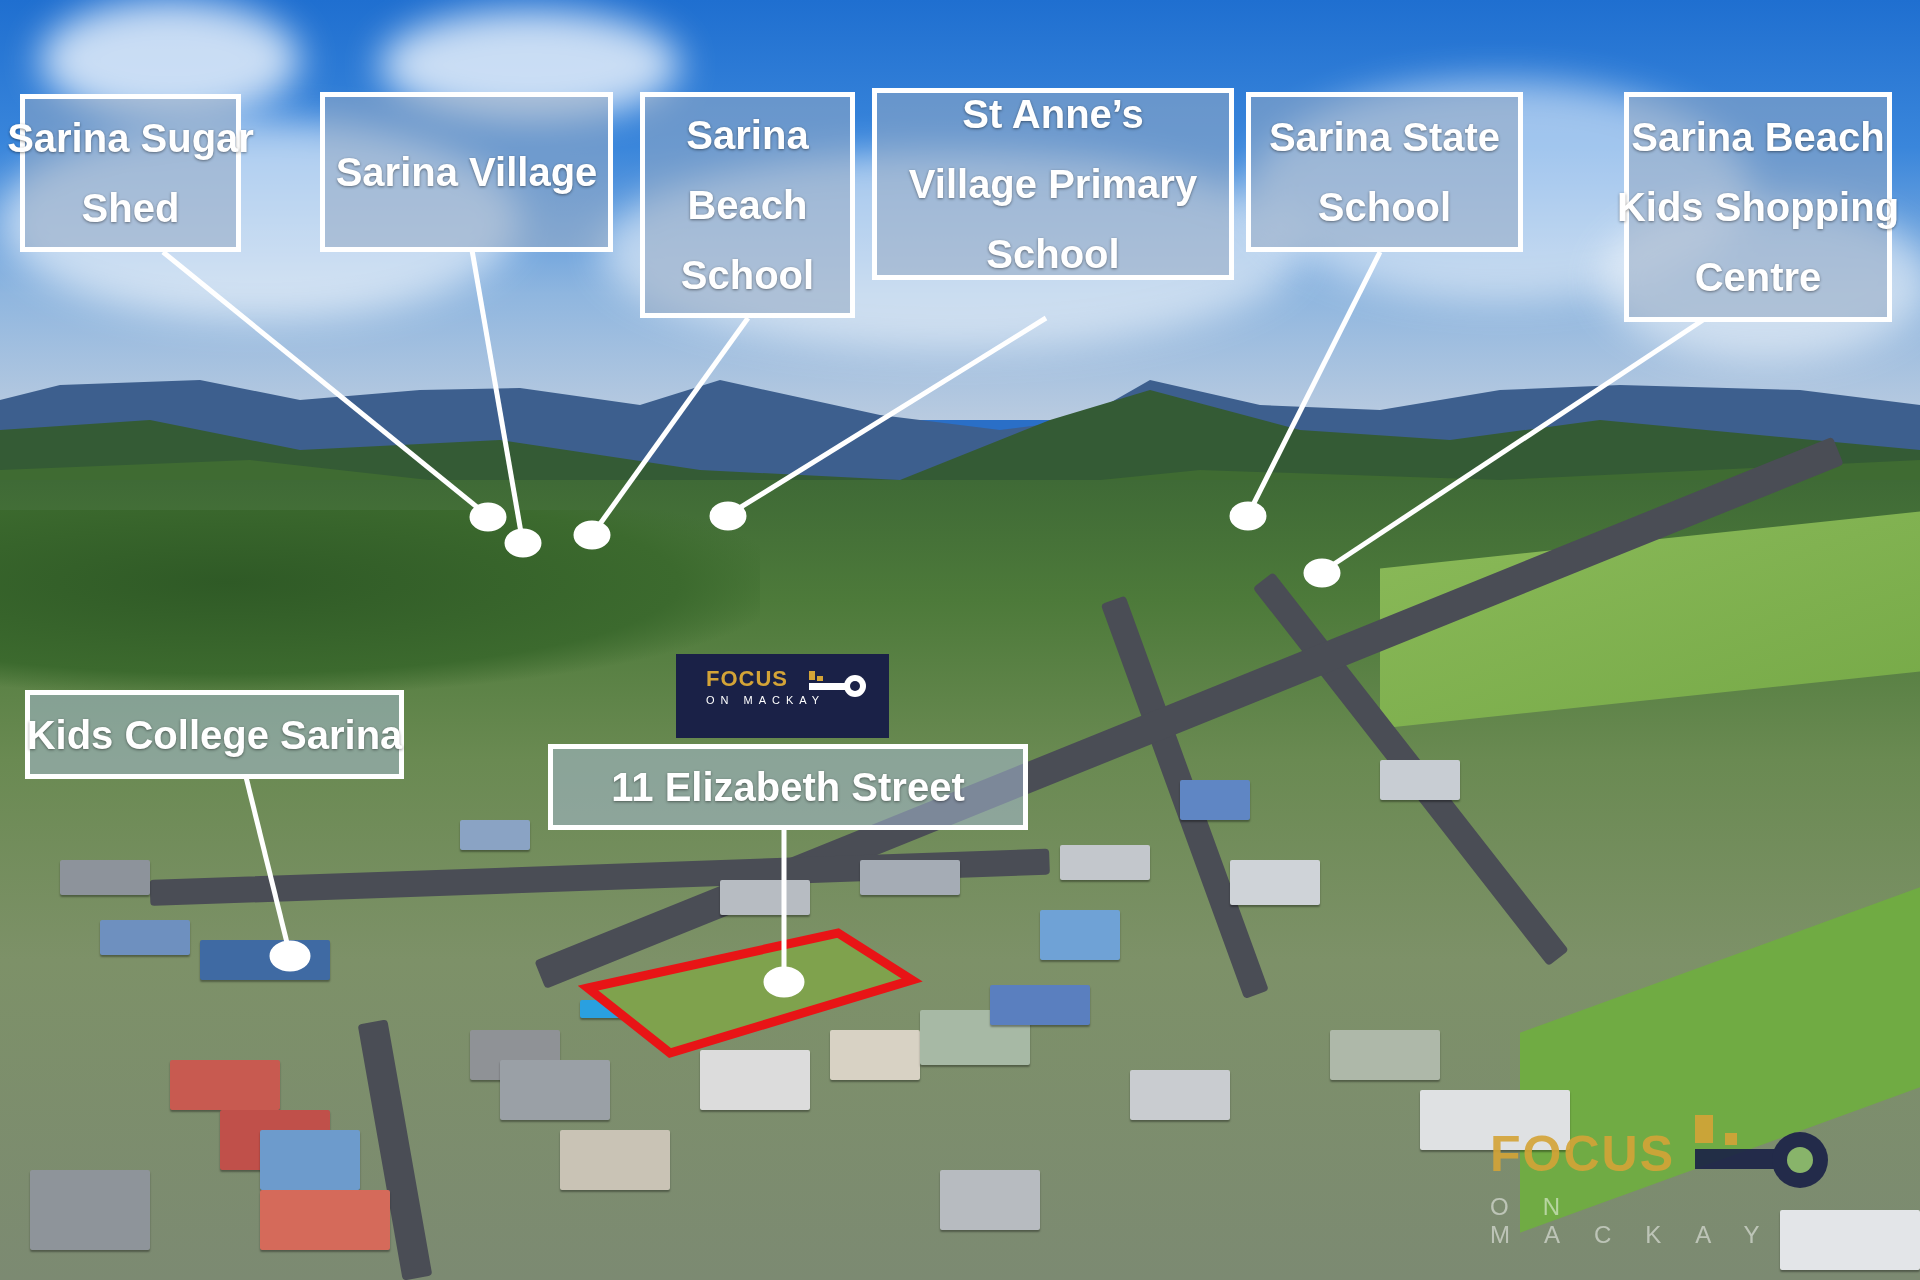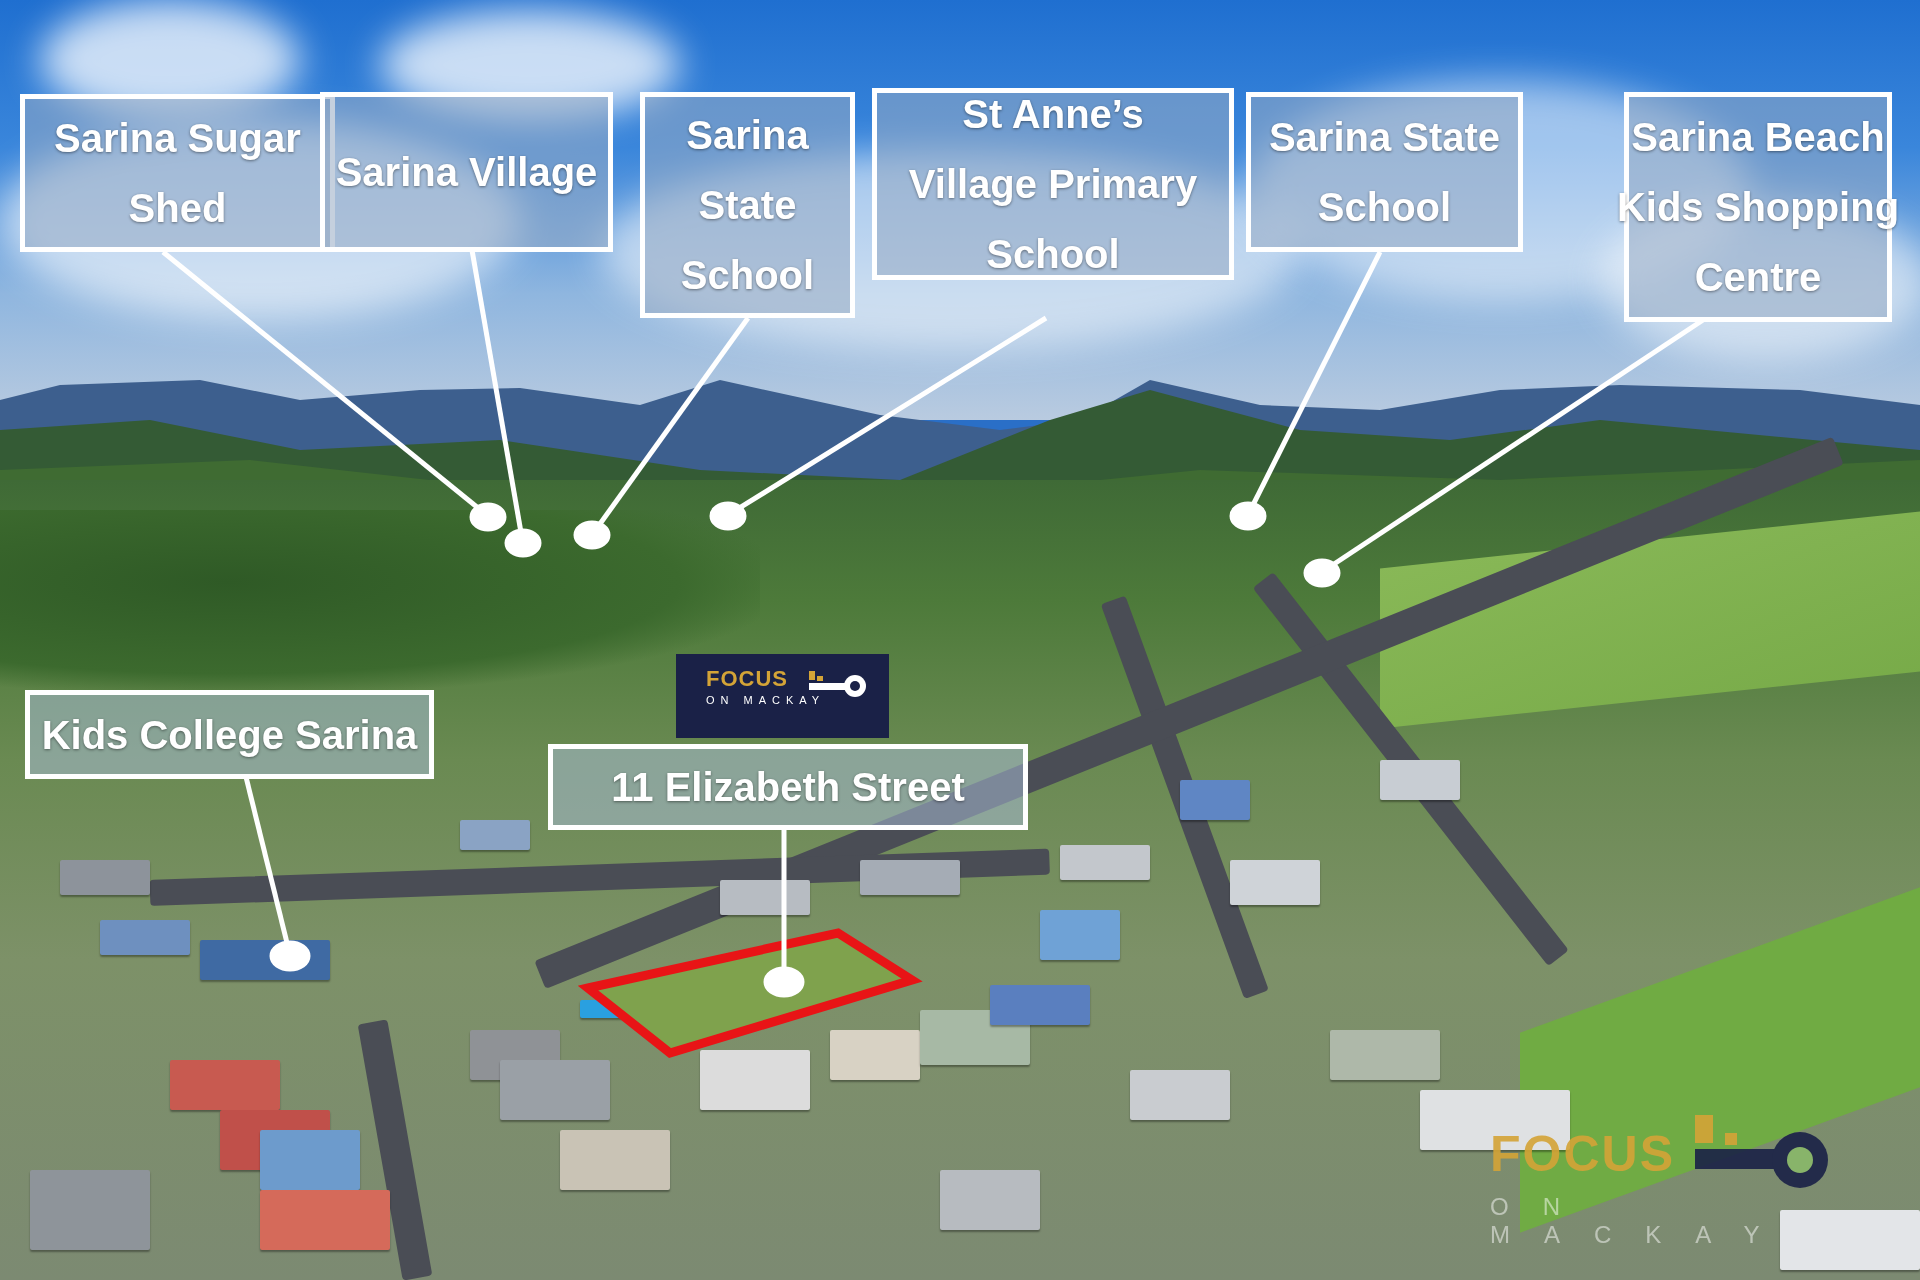--- a/index.html
+++ b/index.html
@@ -115,47 +115,47 @@
       <ellipse cx="1248" cy="516" rx="16" ry="12"></ellipse>
       <line x1="1703" y1="320" x2="1322" y2="572"></line>
       <ellipse cx="1322" cy="573" rx="16" ry="12"></ellipse>
       <line x1="246" y1="777" x2="290" y2="955"></line>
       <ellipse cx="290" cy="956" rx="18" ry="13"></ellipse>
       <line x1="784" y1="828" x2="784" y2="980"></line>
       <ellipse cx="784" cy="982" rx="18" ry="13"></ellipse>
     </g>
   </svg>
 
-  <div class="callout" style="left:20px;top:94px;width:315px;height:158px">
+  <div class="callout" style="left:20px;top:94px;width:221px;height:158px">
     <span>Sarina Sugar</span>
     <span>Shed</span>
   </div>
   <div class="callout" style="left:320px;top:92px;width:293px;height:160px">
     <span>Sarina Village</span>
   </div>
   <div class="callout" style="left:640px;top:92px;width:215px;height:226px">
     <span>Sarina</span>
-    <span>State</span>
+    <span>Beach</span>
     <span>School</span>
   </div>
   <div class="callout" style="left:872px;top:88px;width:362px;height:192px">
     <span>St Anne’s</span>
     <span>Village Primary</span>
     <span>School</span>
   </div>
   <div class="callout" style="left:1246px;top:92px;width:277px;height:160px">
     <span>Sarina State</span>
     <span>School</span>
   </div>
   <div class="callout" style="left:1624px;top:92px;width:268px;height:230px">
     <span>Sarina Beach</span>
     <span>Kids Shopping</span>
     <span>Centre</span>
   </div>
-  <div class="callout ground-box" style="left:25px;top:690px;width:409px;height:89px">
+  <div class="callout ground-box" style="left:25px;top:690px;width:379px;height:89px">
     <span>Kids College Sarina</span>
   </div>
 
   <div class="brand">
     <div class="focus">FOCUS</div>
     <div class="sub">ON MACKAY</div>
     <svg class="key" width="62" height="34" viewBox="0 0 62 34">
       <rect x="0" y="0" width="6" height="9" fill="#d4a437"></rect>
       <rect x="8" y="5" width="6" height="5" fill="#d4a437"></rect>
       <rect x="0" y="12" width="38" height="7" fill="#ffffff"></rect>

